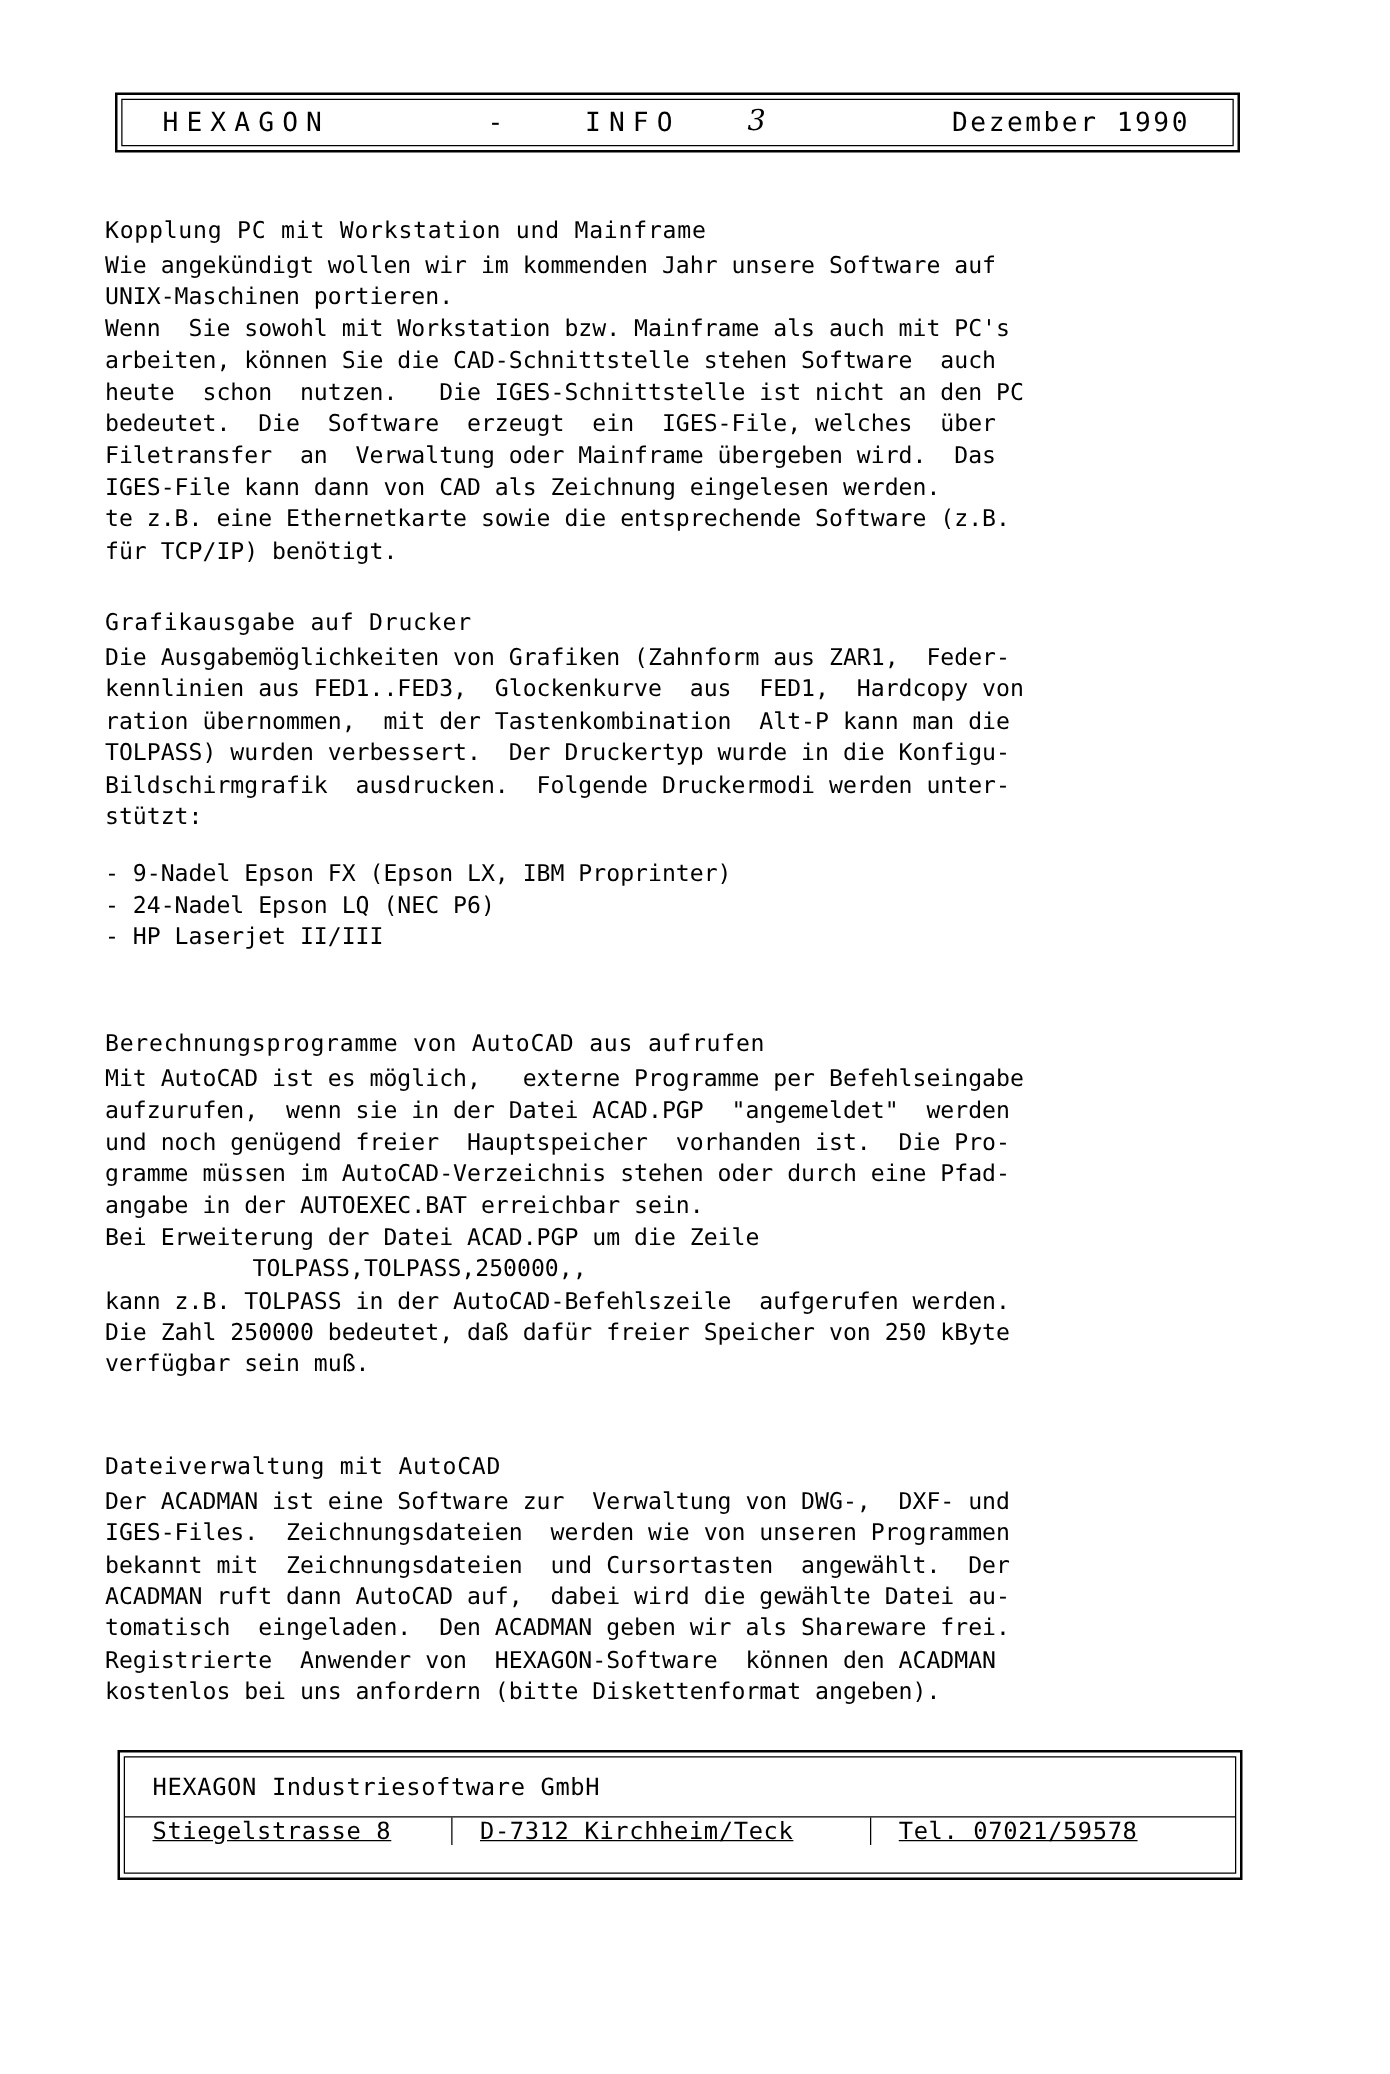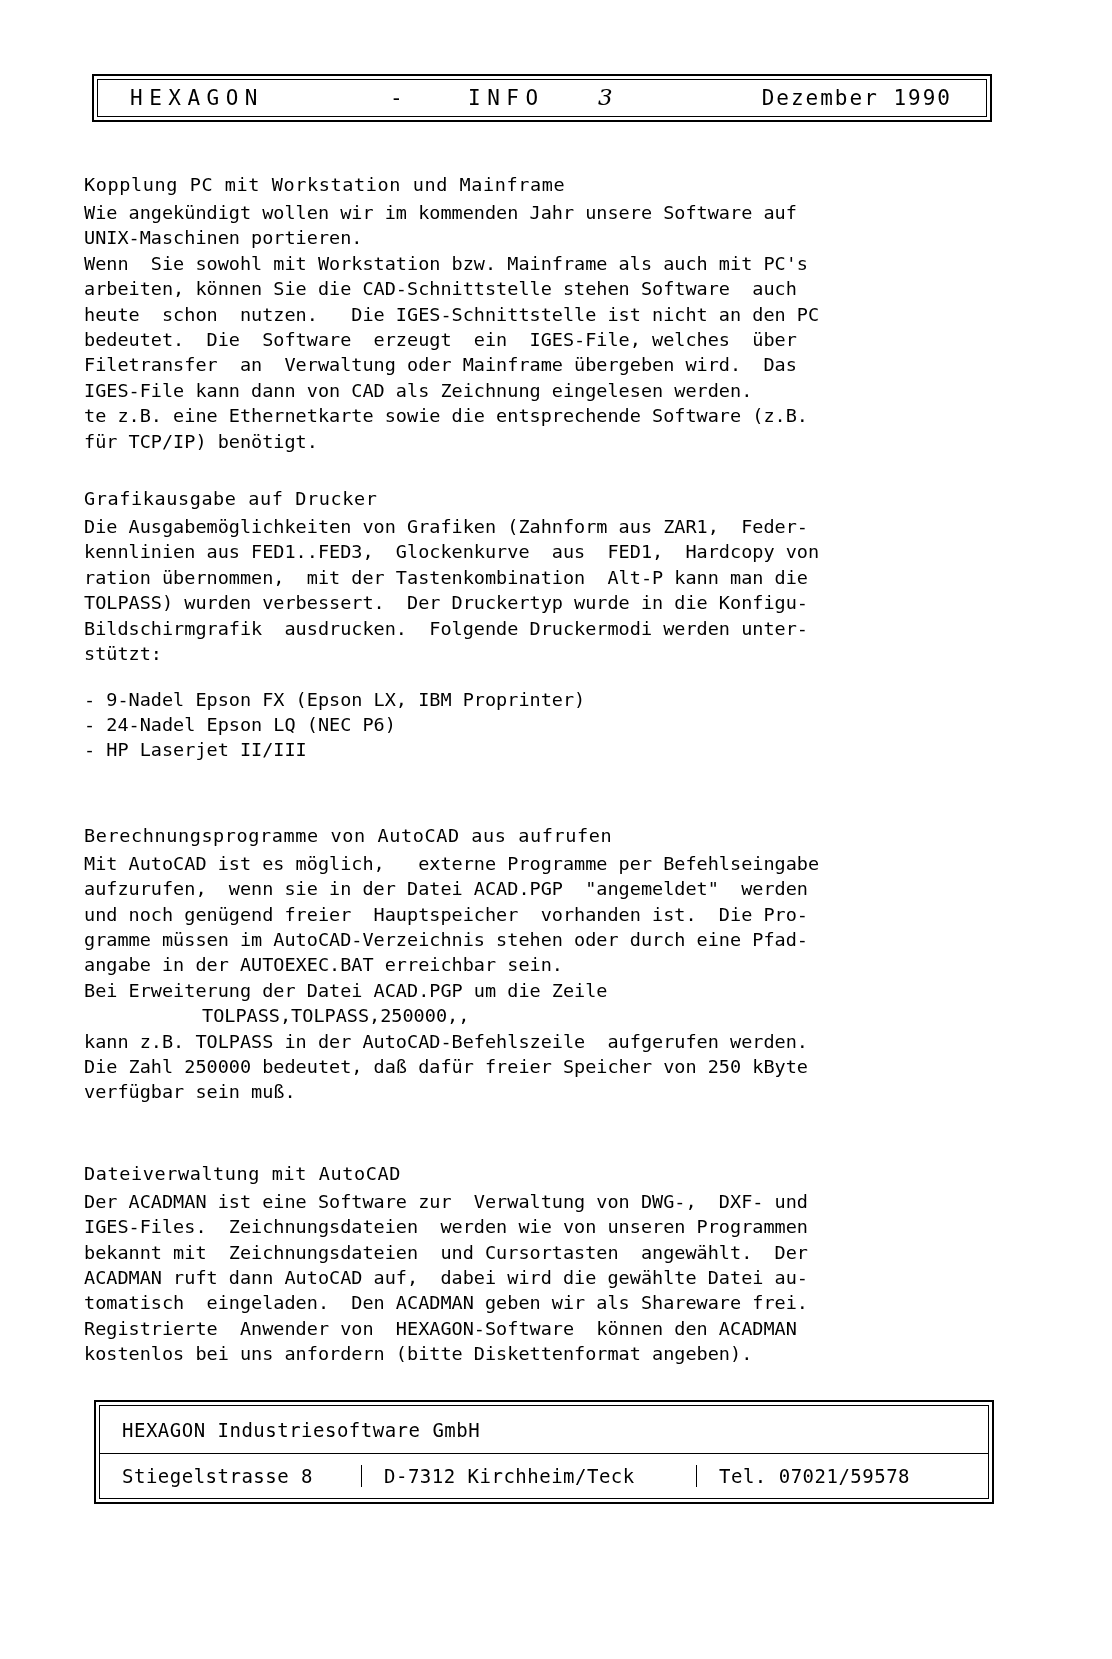--- a/index.html
+++ b/index.html
@@ -150,21 +150,22 @@
     align-items: center;
     padding-left: 22px;
     font-size: 19px;
     letter-spacing: 0.5px;
     white-space: nowrap;
   }
   .footer-bottom {
     position: absolute;
     left: 0; top: 48px; right: 0; bottom: 0;
     display: flex;
-    align-items: center;
+    align-items: flex-start;
+    text-decoration: underline;
   }
   .fcell {
     display: flex;
     align-items: center;
     font-size: 19px;
     letter-spacing: 0.5px;
     white-space: nowrap;
     padding-left: 22px;
     box-sizing: border-box;
   }

